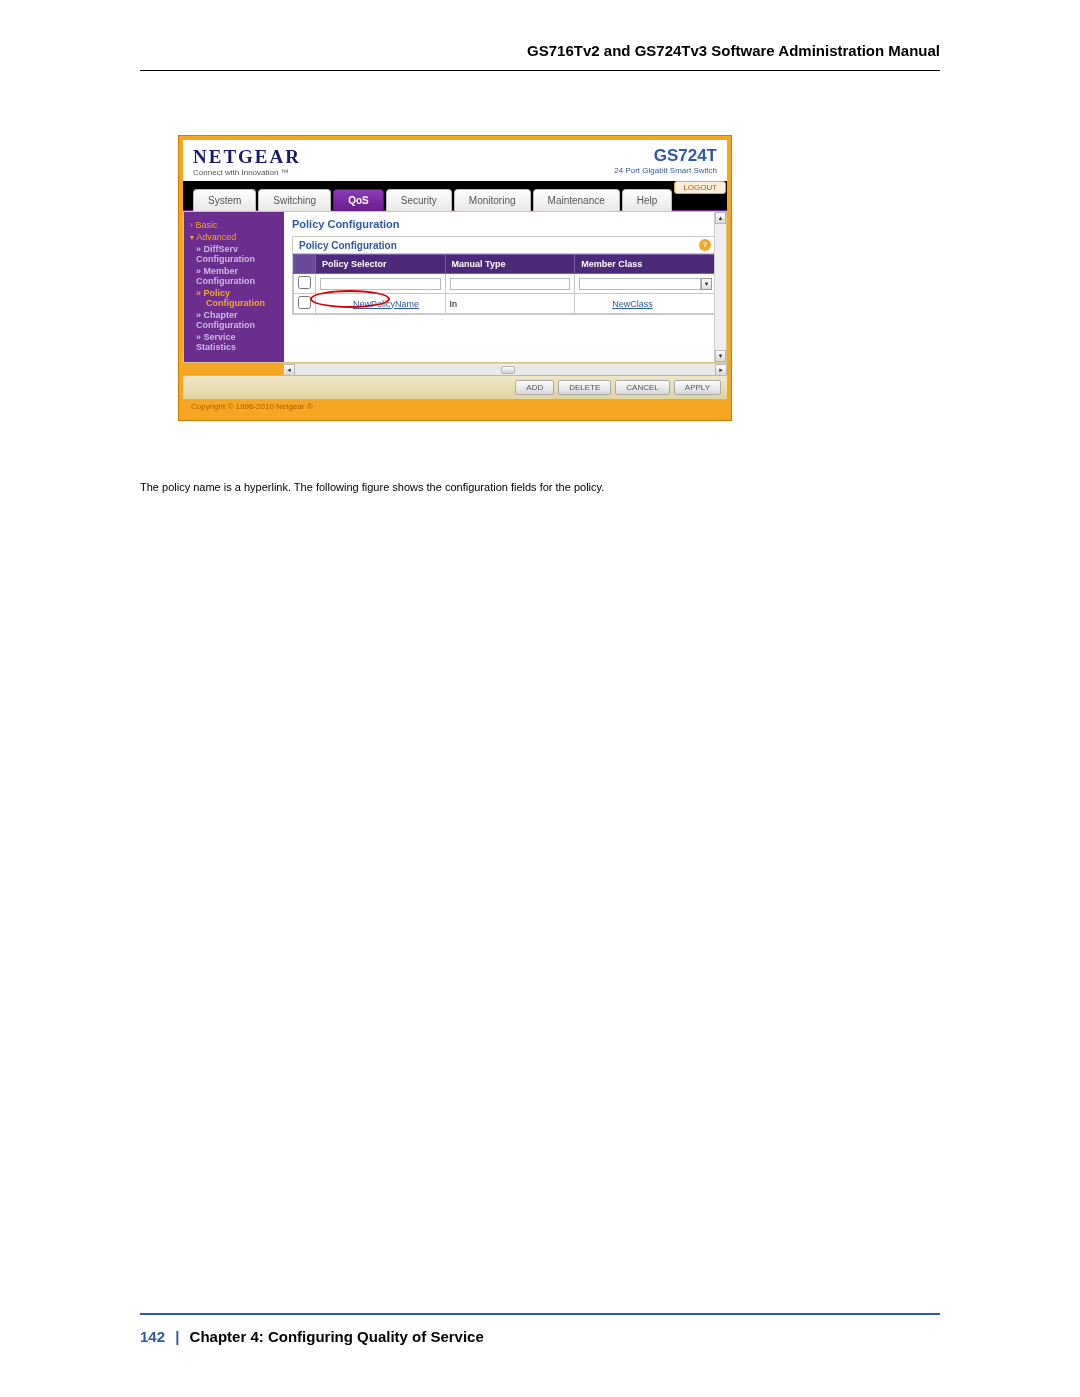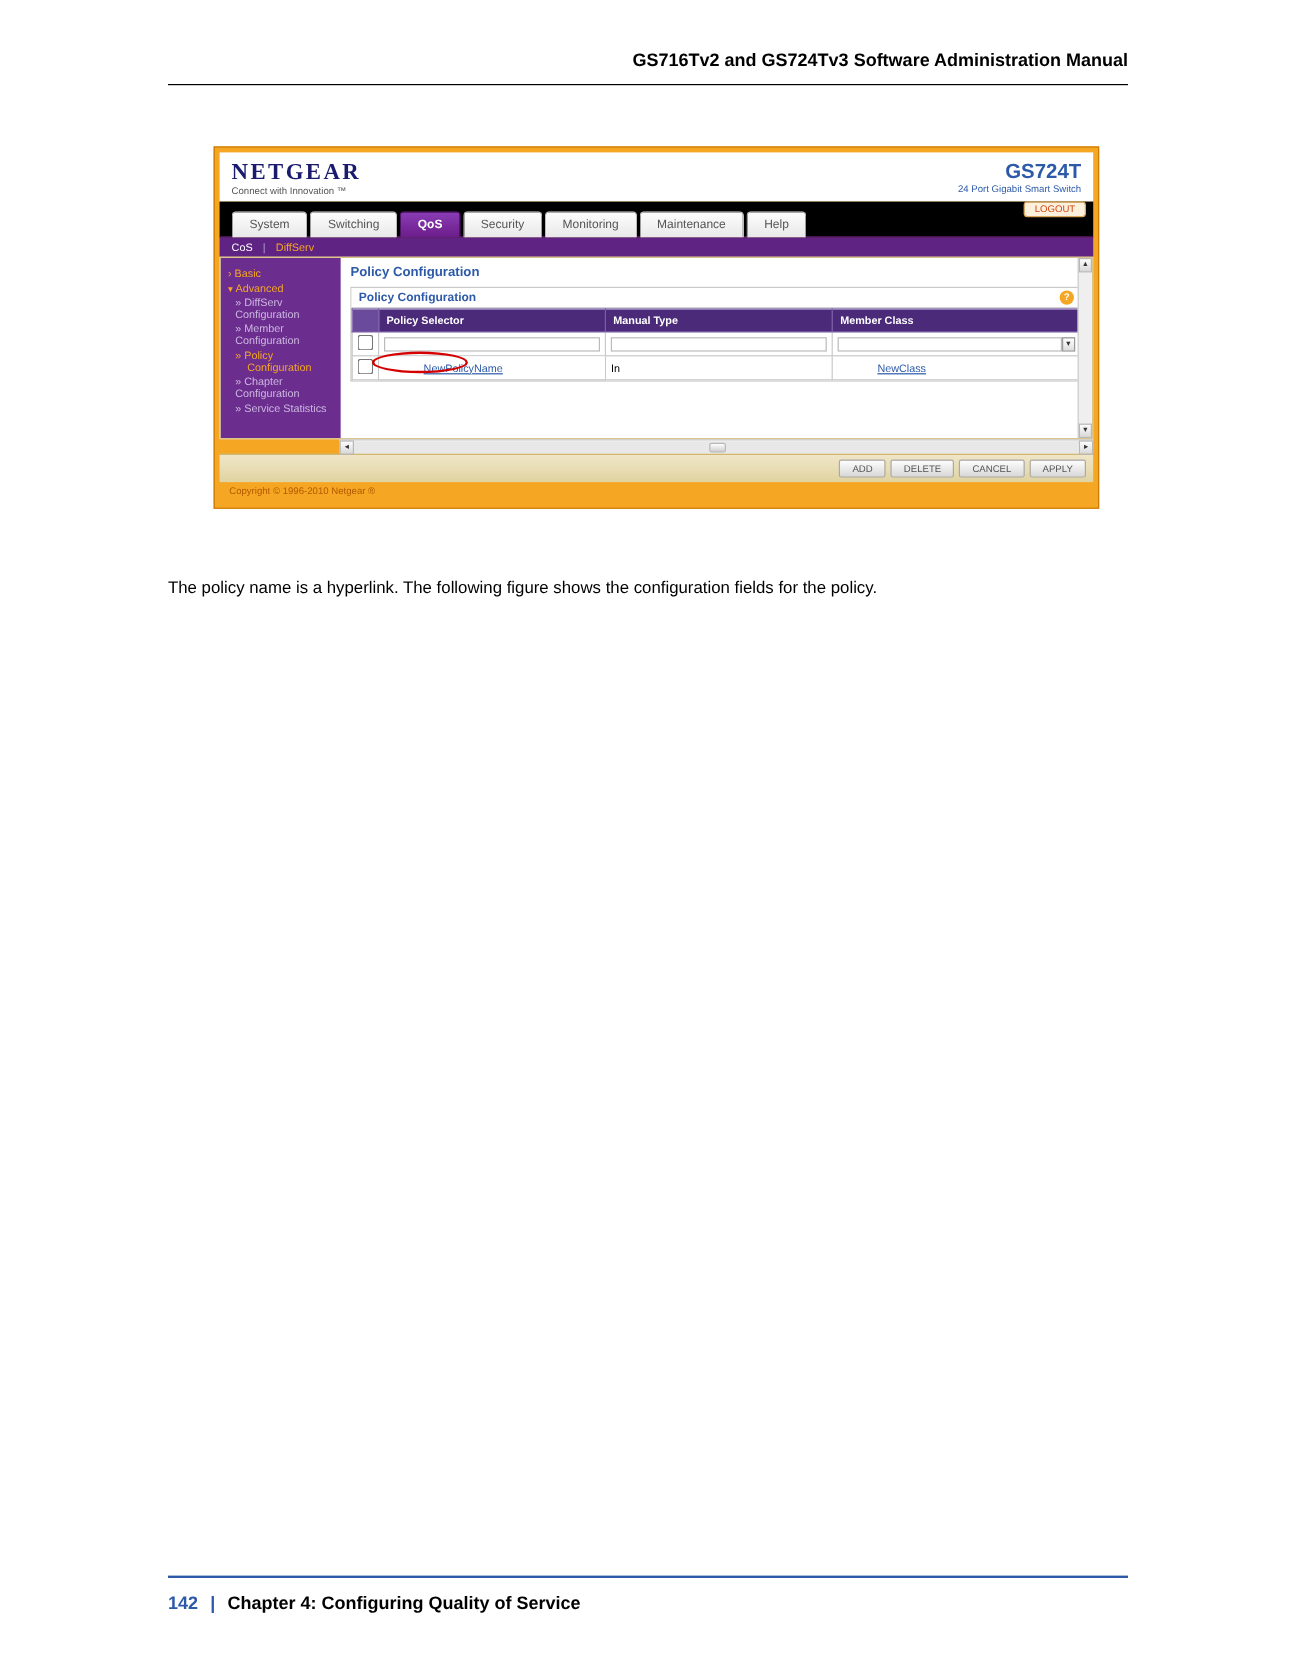--- a/index.html
+++ b/index.html
@@ -20,23 +20,23 @@
   }
   .header-rule {
     position: absolute;
     top: 70px;
     left: 140px;
     right: 140px;
     border-top: 1px solid #000;
   }
   .screenshot-wrap {
     position: absolute;
-    top: 122px;
+    top: 135px;
     left: 178px;
-    width: 738px;
+    width: 554px;
   }
   
   .outer-frame {
     background: #f5a623;
     border: 1px solid #cc7a00;
     padding: 4px 4px 6px 4px;
   }
   
   .brand-band {
     background: #fff;
@@ -129,21 +129,21 @@
   .sidebar {
     width: 100px;
     background: #6b2e8f;
     padding: 6px 6px 10px 6px;
     font-size: 9px;
     color: #f5a623;
   }
   .sidebar .lvl1 { color: #f5a623; margin-top: 2px; }
   .sidebar .lvl1::before { content: "› "; color: #f5a623; }
   .sidebar .lvl1.open::before { content: "▾ "; font-size: 8px; }
-  .sidebar .lvl2 { color: #cdb6e0; margin-left: 6px; margin-top: 2px; }
+  .sidebar .lvl2 { color: #cdb6e0; margin-left: 6px; margin-top: 2px; font-weight: bold; }
   .sidebar .lvl2::before { content: "» "; }
   .sidebar .lvl2.sel { color: #f5a623; }
   .sidebar .lvl2.sel .sub { display:block; color:#f5a623; margin-left:10px; }
   .main-area {
     flex: 1;
     background: #fff;
     position: relative;
     padding: 6px 8px 6px 8px;
     min-height: 150px;
   }
@@ -293,21 +293,21 @@
     padding: 3px 8px;
     background: #f5a623;
   }
 
   
   .body-para {
     position: absolute;
     top: 480px;
     left: 140px;
     right: 140px;
-    font-size: 14px;
+    font-size: 11px;
     line-height: 1.35;
     color: #000;
   }
 
   
   .page-footer-rule {
     position: absolute;
     bottom: 82px;
     left: 140px;
     right: 140px;
@@ -348,25 +348,20 @@
       <div class="tab">System</div>
       <div class="tab">Switching</div>
       <div class="tab active">QoS</div>
       <div class="tab">Security</div>
       <div class="tab">Monitoring</div>
       <div class="tab">Maintenance</div>
       <div class="tab">Help</div>
       <div class="logout-btn">LOGOUT</div>
     </div>
 
-    <div class="subnav">
-      <span>CoS</span>
-      <span class="sep">|</span>
-      <span class="active">DiffServ</span>
-    </div>
 
     <div class="content-row">
       <div class="sidebar">
         <div class="lvl1">Basic</div>
         <div class="lvl1 open">Advanced</div>
         <div class="lvl2">DiffServ Configuration</div>
         <div class="lvl2">Member Configuration</div>
         <div class="lvl2 sel">
           <span>Policy</span>
           <span class="sub">Configuration</span>

